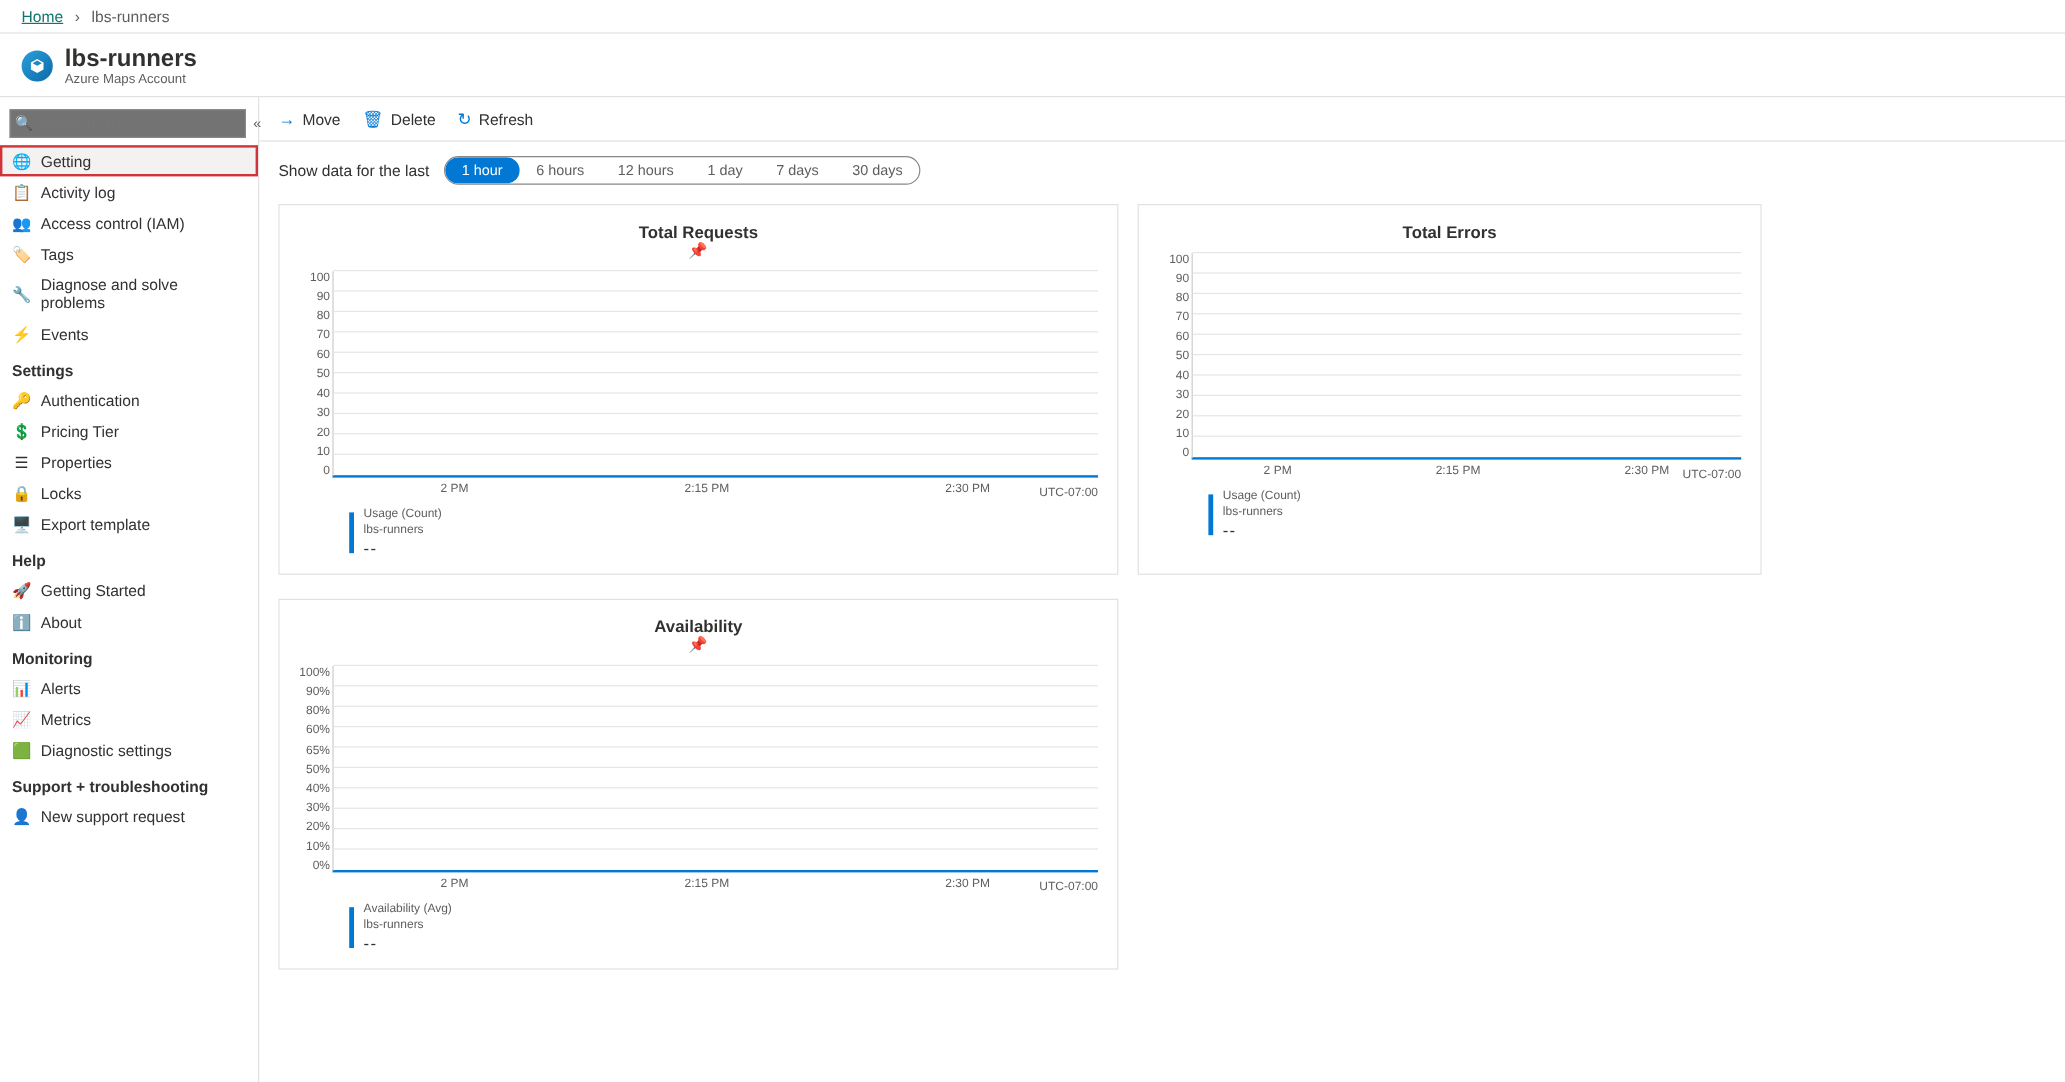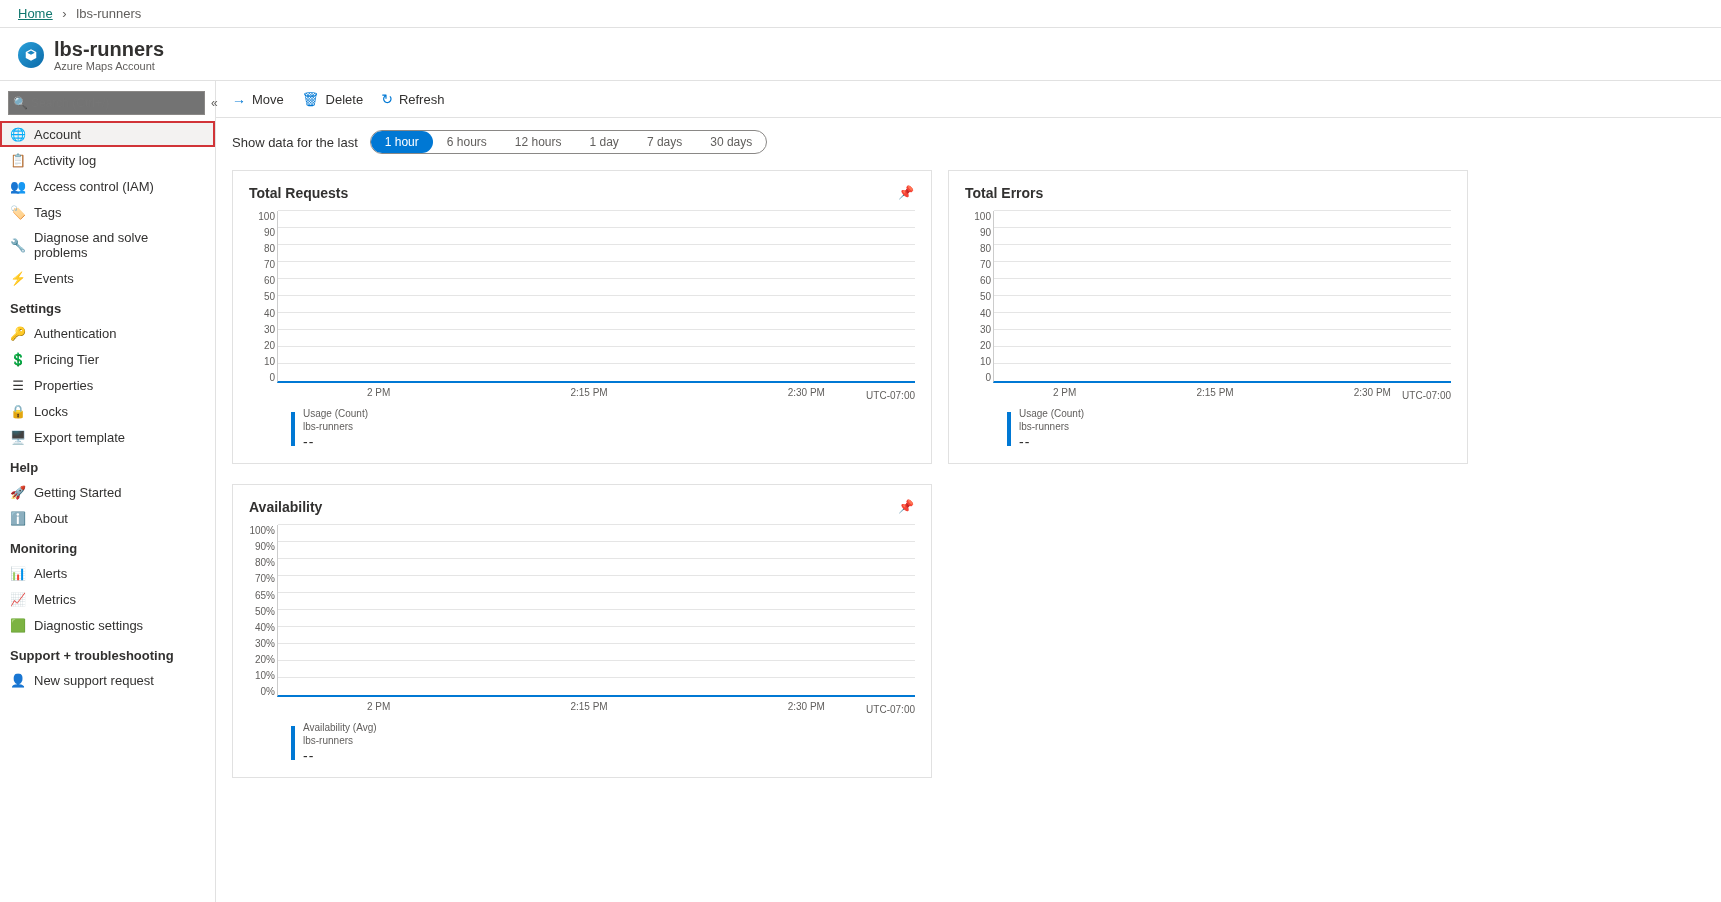--- a/index.html
+++ b/index.html
@@ -29,21 +29,21 @@
 .tbtn { display: inline-flex; align-items: center; gap: 6px; cursor: pointer; color: #323130; font-size: 13px; }
 .tbtn .ticon { color:#0078d4; font-size:14px;}
 .timerange { display: flex; align-items: center; padding: 12px 16px 8px; gap: 12px;}
 .timerange .label { font-size: 13px; }
 .pill { border: 1px solid #8a8886; border-radius: 14px; display: inline-flex; overflow: hidden; }
 .pill .opt { padding: 4px 14px; font-size: 12px; cursor: pointer; color:#605e5c;}
 .pill .opt.active { background: #0078d4; color: #fff; border-radius: 14px; }
 .cards { display: flex; gap: 16px; padding: 8px 16px 20px; flex-wrap: wrap;}
 .card { border: 1px solid #e1e1e1; background: #fff; padding: 14px 16px 12px; width: 700px; }
 .card.small{width:520px;}
-.cardhead { display: flex; justify-content: space-between; margin-bottom: 10px;}
+.cardhead { display: flex; justify-content: space-between; align-items: center; margin-bottom: 10px; flex-direction: column;}
 .cardtitle { font-weight: 600; font-size: 14px; }
 .pin { cursor:pointer; }
 .chart { position: relative; height: 190px; margin-left: 28px; }
 .ylabels { position: absolute; left: -28px; top: 0; bottom: 18px; width: 26px; display: flex; flex-direction: column; justify-content: space-between; text-align: right; font-size: 10px; color: #605e5c;}
 .plot { position: absolute; left: 0; right: 0; top: 0; bottom: 18px; border-left: 1px solid #ccc; border-bottom: 2px solid #0078d4; }
 .gridline { position: absolute; left: 0; right: 0; height: 1px; background: #e5e5e5; }
 .xlabels { position: absolute; left: 0; right: 0; bottom: 0; height: 14px; display: flex; justify-content: space-around; font-size: 10px; color: #605e5c;}
 .tz { position:absolute; right:0; bottom:0; font-size:10px; color:#605e5c;}
 .legend { display: flex; align-items: center; margin-top: 6px; padding-left: 42px; }
 .legendbar { width: 4px; height: 34px; background: #0078d4; margin-right: 8px;}
@@ -77,21 +77,21 @@
     <div class="searchrow">
       <div class="searchwrap">
         <span class="sicon">🔍</span>
         <input type="text" placeholder="Search (Ctrl+/)" style="">
       </div>
       <span class="collapse">«</span>
     </div>
     <div id="nav-top">
         <div class="navitem selected">
           <span class="nicon">🌐</span>
-          <span>Account</span>
+          <span>Getting</span>
         </div>
         <div class="navitem">
           <span class="nicon">📋</span>
           <span>Activity log</span>
         </div>
         <div class="navitem">
           <span class="nicon">👥</span>
           <span>Access control (IAM)</span>
         </div>
         <div class="navitem">
@@ -288,21 +288,21 @@
       <div class="card">
         <div class="cardhead">
           <span class="cardtitle">Availability</span>
           <span class="pin">📌</span>
         </div>
         <div class="chart">
             <div class="ylabels">
               <span>100%</span>
               <span>90%</span>
               <span>80%</span>
-              <span>70%</span>
+              <span>60%</span>
               <span>65%</span>
               <span>50%</span>
               <span>40%</span>
               <span>30%</span>
               <span>20%</span>
               <span>10%</span>
               <span>0%</span>
             </div>
             <div class="plot">
               <div class="gridline" style="bottom: 10%;"></div>

